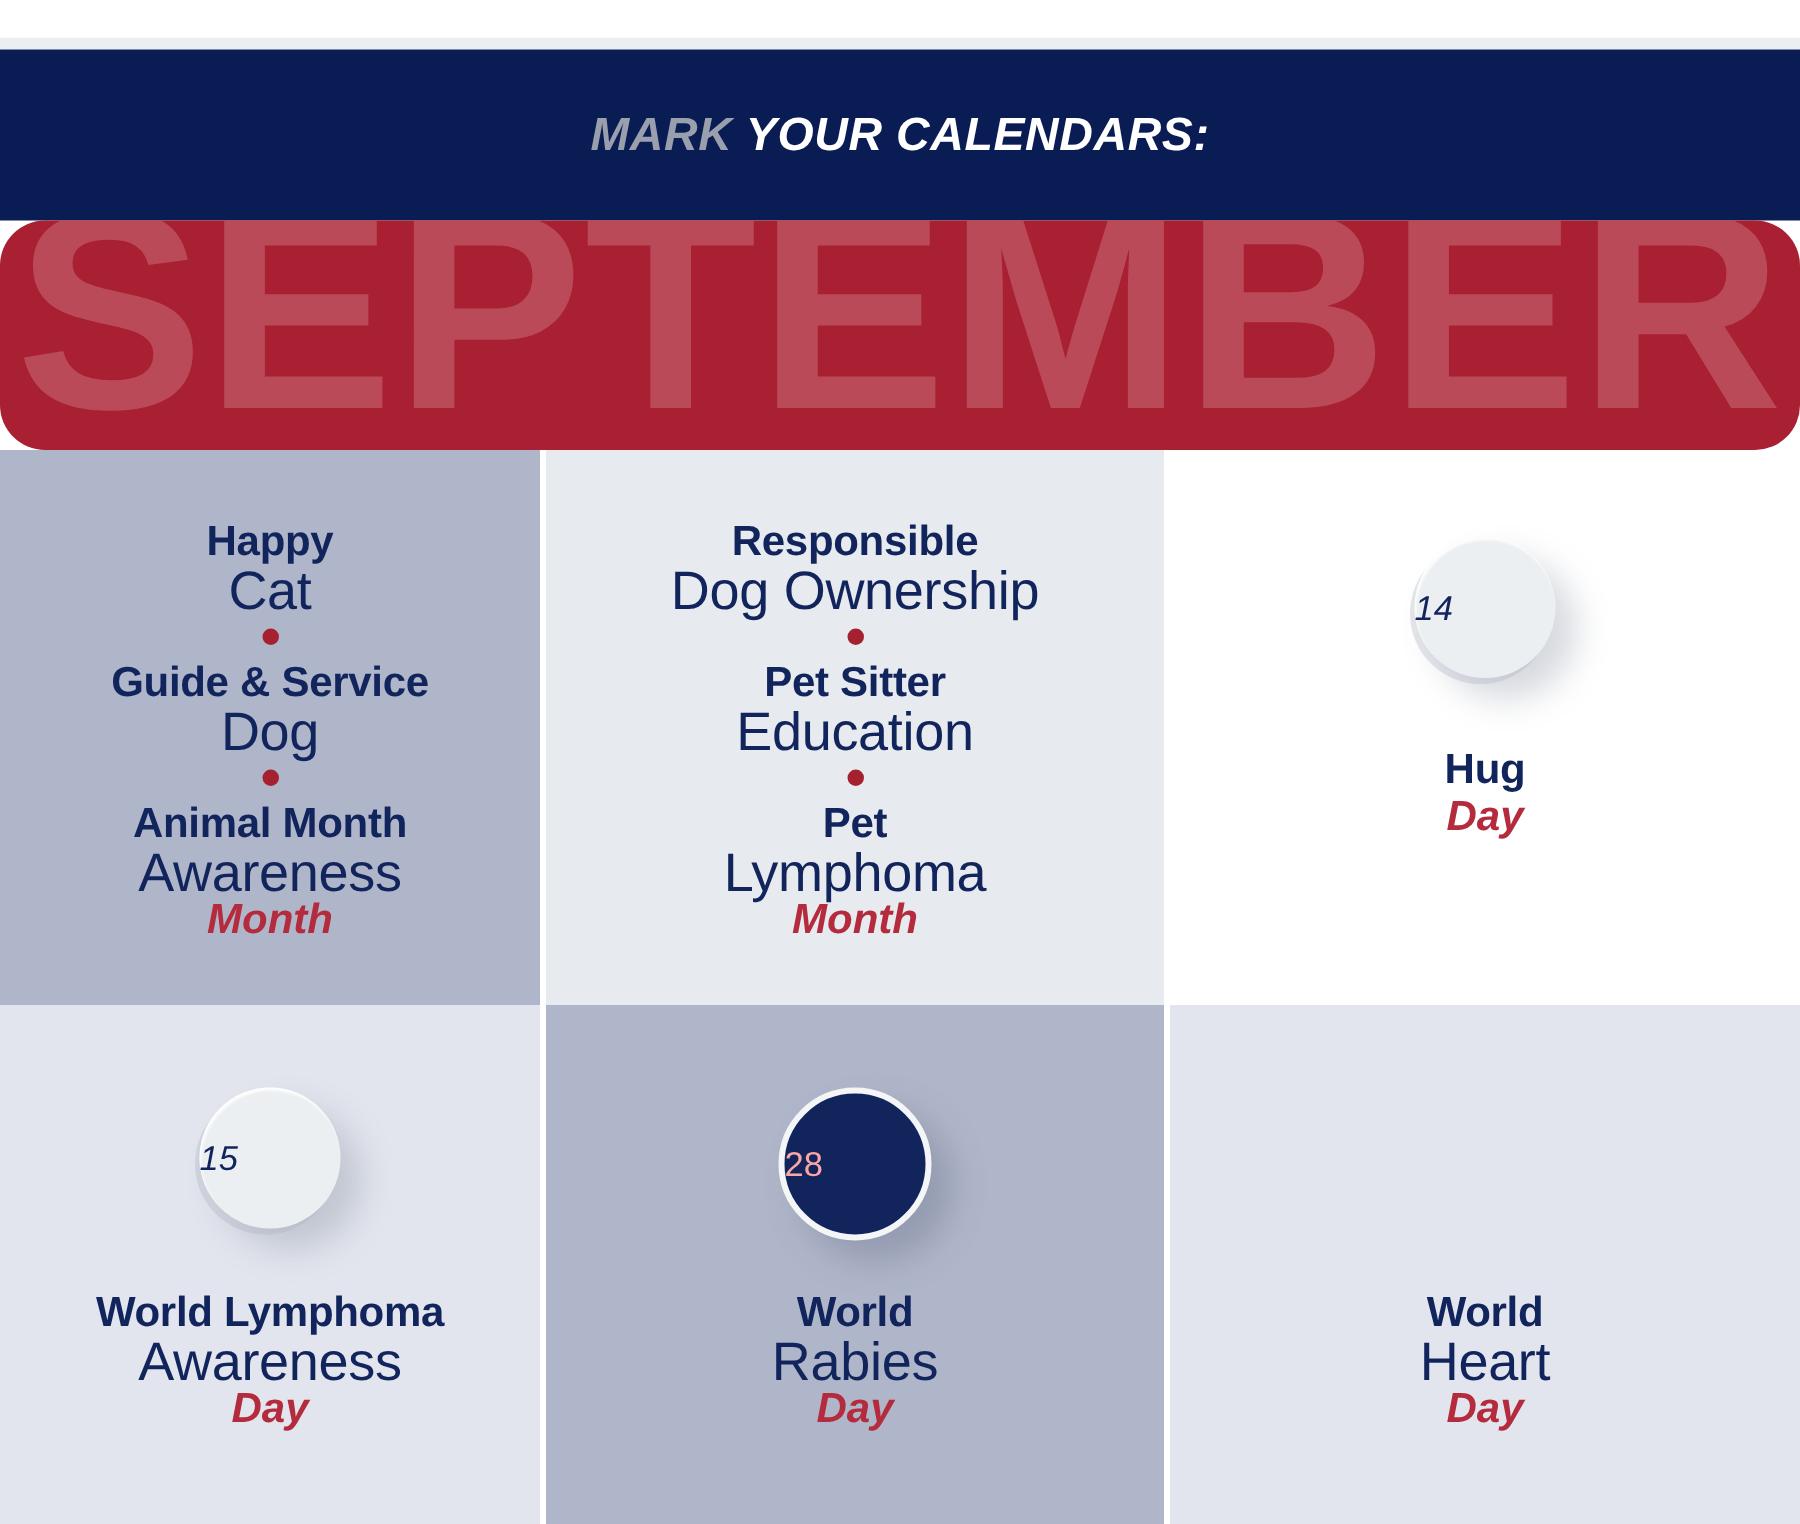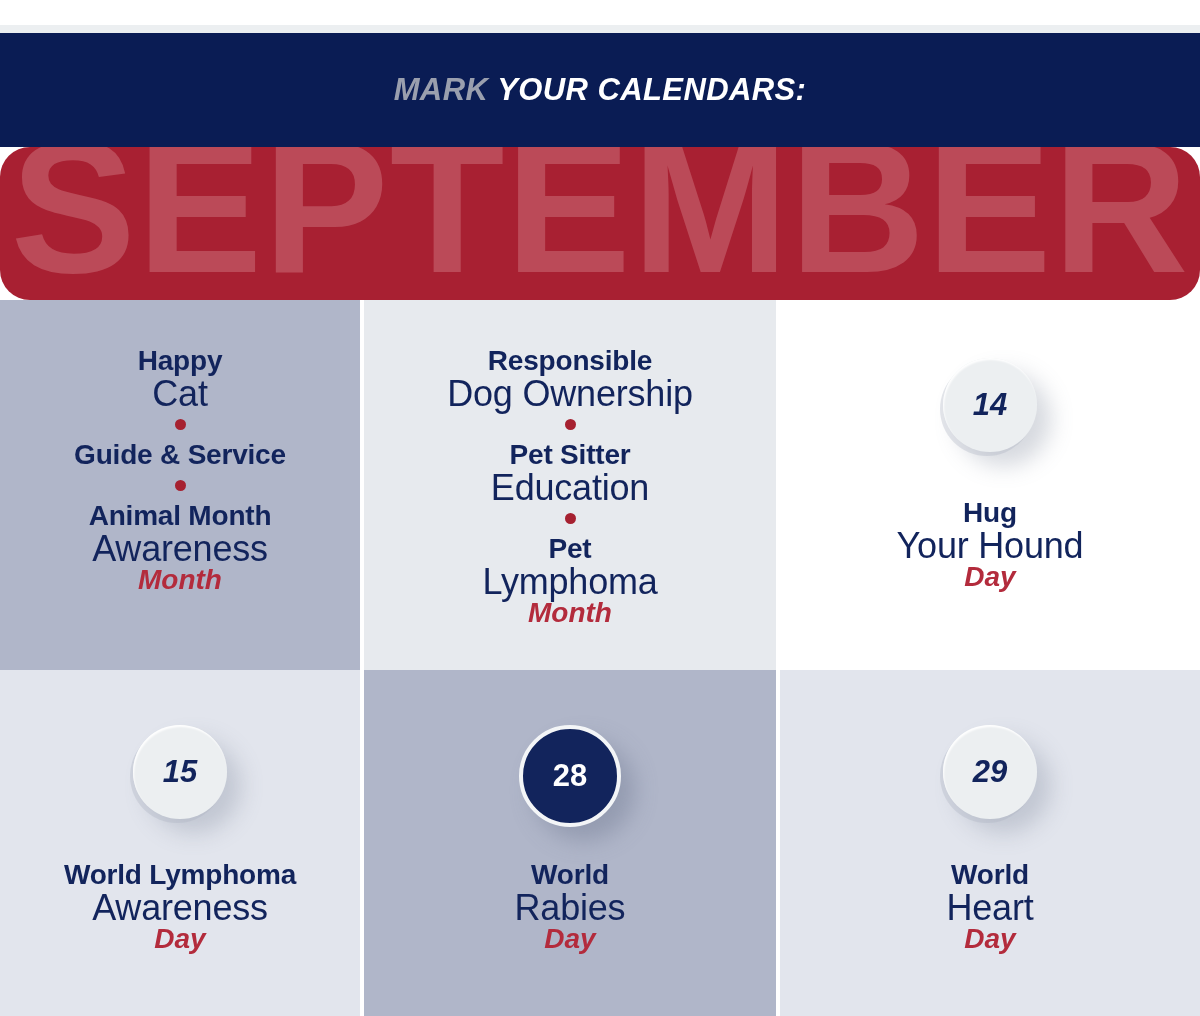--- a/index.html
+++ b/index.html
@@ -149,36 +149,35 @@
 
   
   .badge {
     position: relative;
     width: 94px;
     height: 94px;
     margin: 0 auto;
     border-radius: 50%;
     display: flex;
     align-items: center;
-    justify-content: center;
-    font-size: 31px;
-    font-weight: bold;
+    font-size: 23px;
+    font-weight: normal;
     font-style: italic;
   }
   .badge.light {
     background: #eceff1;
     color: #12245c;
     box-shadow:
        -3px 4px 0 rgba(170,176,190,0.33),
        14px 14px 22px rgba(120,128,150,0.30),
        inset 1px 2px 2px rgba(255,255,255,0.95);
   }
   .badge.dark {
     background: #12245c;
-    color: #ffffff;
+    color: #fca5a5;
     border: 4px solid #f3f5f7;
     font-style: normal;
     box-shadow:
        14px 14px 22px rgba(110,118,142,0.42);
   }
 </style>
 </head>
 <body>
 
 <div class="poster">
@@ -199,20 +198,21 @@
 
     <div class="cell r1 c1 bg-steel">
       <div class="cell-inner" style="top:44px;">
         <div>
           <div class="line-bold">Happy</div>
           <div class="line-reg">Cat</div>
         </div>
         <div class="sep-dot"></div>
         <div>
           <div class="line-bold">Guide &amp; Service</div>
+          <div class="line-reg">Dog</div>
         </div>
         <div class="sep-dot"></div>
         <div>
           <div class="line-bold">Animal Month</div>
           <div class="line-reg">Awareness</div>
           <div class="line-suffix">Month</div>
         </div>
       </div>
     </div>
 
@@ -237,21 +237,20 @@
     </div>
 
     <div class="cell r1 c3 bg-white">
       <div class="cell-inner" style="top:58px;">
         <div class="badge light">
           <span>14</span>
         </div>
       </div>
       <div class="cell-inner" style="top:196px;">
         <div class="line-bold">Hug</div>
-        <div class="line-reg">Your Hound</div>
         <div class="line-suffix">Day</div>
       </div>
     </div>
 
     <div class="cell r2 c1 bg-lavender">
       <div class="cell-inner" style="top:55px;">
         <div class="badge light">
           <span>15</span>
         </div>
       </div>
@@ -269,25 +268,20 @@
         </div>
       </div>
       <div class="cell-inner" style="top:188px;">
         <div class="line-bold">World</div>
         <div class="line-reg">Rabies</div>
         <div class="line-suffix">Day</div>
       </div>
     </div>
 
     <div class="cell r2 c3 bg-lavender">
-      <div class="cell-inner" style="top:55px;">
-        <div class="badge light">
-          <span>29</span>
-        </div>
-      </div>
       <div class="cell-inner" style="top:188px;">
         <div class="line-bold">World</div>
         <div class="line-reg">Heart</div>
         <div class="line-suffix">Day</div>
       </div>
     </div>
 
   </div>
 </div>
 

